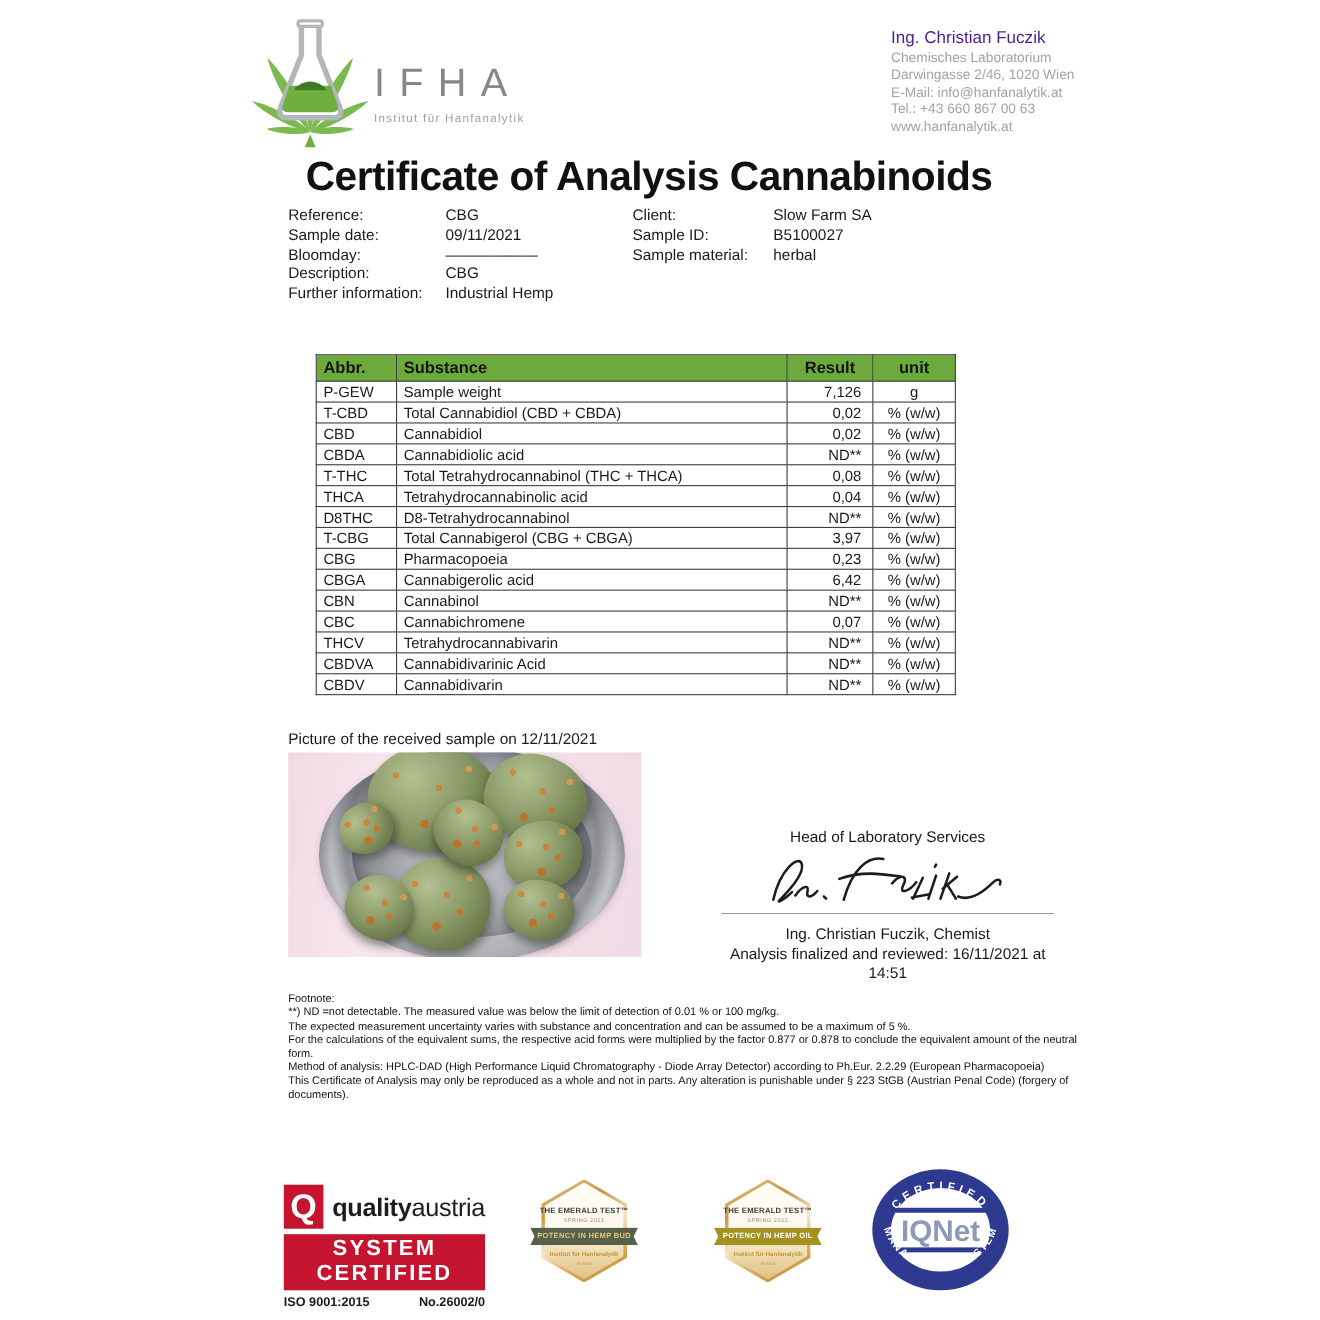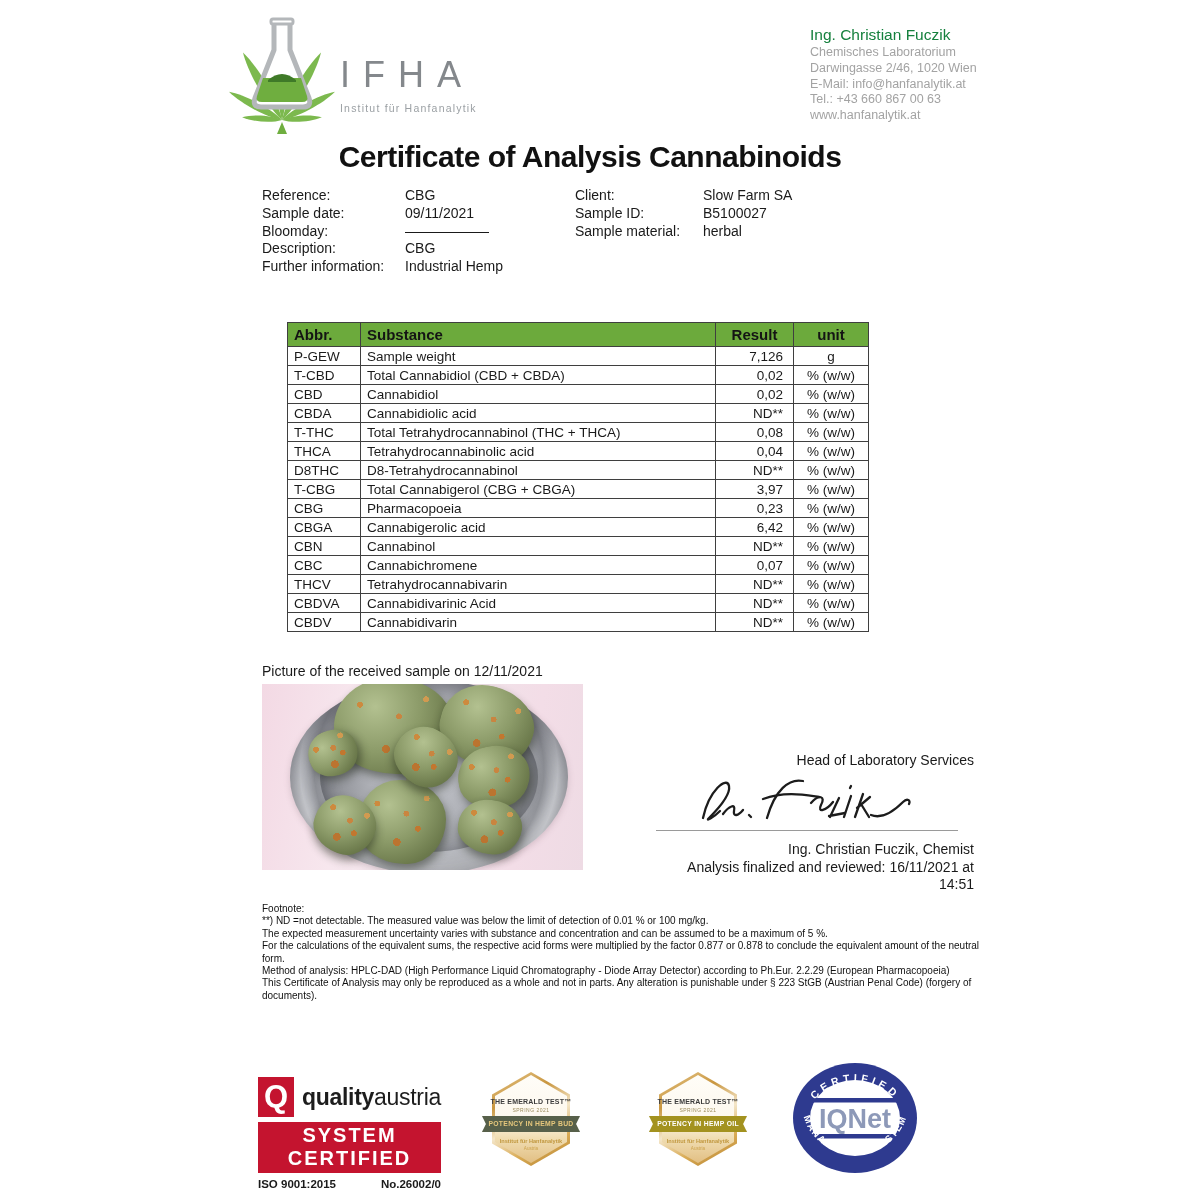--- a/index.html
+++ b/index.html
@@ -7,25 +7,25 @@
   #page { position:relative; width:1200px; height:1200px; background:#fff; overflow:hidden; }
 
   
   .logo-wrap { position:absolute; left:222px; top:16px; width:280px; height:115px; }
   .logo-leaf { position:absolute; left:0; top:0; }
   .logo-text { position:absolute; left:118px; top:38px; }
   .logo-acronym { font-size:36px; letter-spacing:13px; color:#84888c; font-weight:400; }
   .logo-sub { font-size:10.5px; letter-spacing:1.2px; color:#9ba0a4; margin-top:6px; }
 
   .contact { position:absolute; left:810px; top:24px; color:#a3a3a3; }
-  .contact-name { font-size:15.5px; line-height:21px; color:#15803d; }
+  .contact-name { font-size:15.5px; line-height:21px; color:#4c1d95; }
   .contact-line { font-size:12.5px; line-height:15.8px; }
 
   
-  .doc-title { position:absolute; left:0; top:140px; width:1180px; text-align:center; font-size:30px; font-weight:bold; letter-spacing:-0.5px; color:#111; }
+  .doc-title { position:absolute; left:0; top:140px; width:1180px; text-align:center; font-size:37px; font-weight:bold; letter-spacing:-0.5px; color:#111; }
 
   
   .info { position:absolute; left:262px; top:187px; width:730px; font-size:14px; line-height:17.8px; }
   .info-col { position:absolute; top:0; }
   .info-col.left  { left:0; }
   .info-col.right { left:313px; }
   .info-row { display:flex; }
   .info-label { width:143px; }
   .info-col.right .info-label { width:128px; }
   .info-value { white-space:nowrap; }
@@ -59,21 +59,21 @@
            radial-gradient(circle 3px at 22% 28%, #cd8a3e 96%, transparent),
            radial-gradient(circle 3px at 68% 58%, #c2772f 96%, transparent),
            radial-gradient(circle 4px at 44% 74%, #bb7430 96%, transparent),
            radial-gradient(circle 3px at 78% 22%, #d19a50 96%, transparent),
            radial-gradient(circle 3px at 55% 40%, #c98540 96%, transparent),
            radial-gradient(circle at 35% 30%, #b3c190 0%, #8b9a68 45%, #6c7a4c 75%, #566342 100%);
          box-shadow:2px 5px 9px rgba(25,32,18,.45); }
   .stem { position:absolute; left:146px; top:28px; width:9px; height:78px; background:linear-gradient(180deg,#d6d8b4,#b9bd90); border-radius:4px; transform:rotate(4deg); }
 
   
-  .sig-block { position:absolute; left:640px; top:752px; width:334px; text-align:right; }
+  .sig-block { position:absolute; left:640px; top:752px; width:334px; text-align:center; }
   .sig-heading { font-size:14px; margin-bottom:4px; }
   .sig-svg { display:block; margin:0 auto; }
   .sig-line { width:302px; height:1px; background:#9a9a9a; margin:2px auto 10px auto; }
   .sig-name, .sig-reviewed, .sig-time { font-size:14px; line-height:17.6px; }
 
   
   .footnote { position:absolute; left:262px; top:903px; width:727px; font-size:10px; line-height:12.4px; color:#111; }
 
   
   .qa-badge { position:absolute; left:258px; top:1077px; width:183px; }

